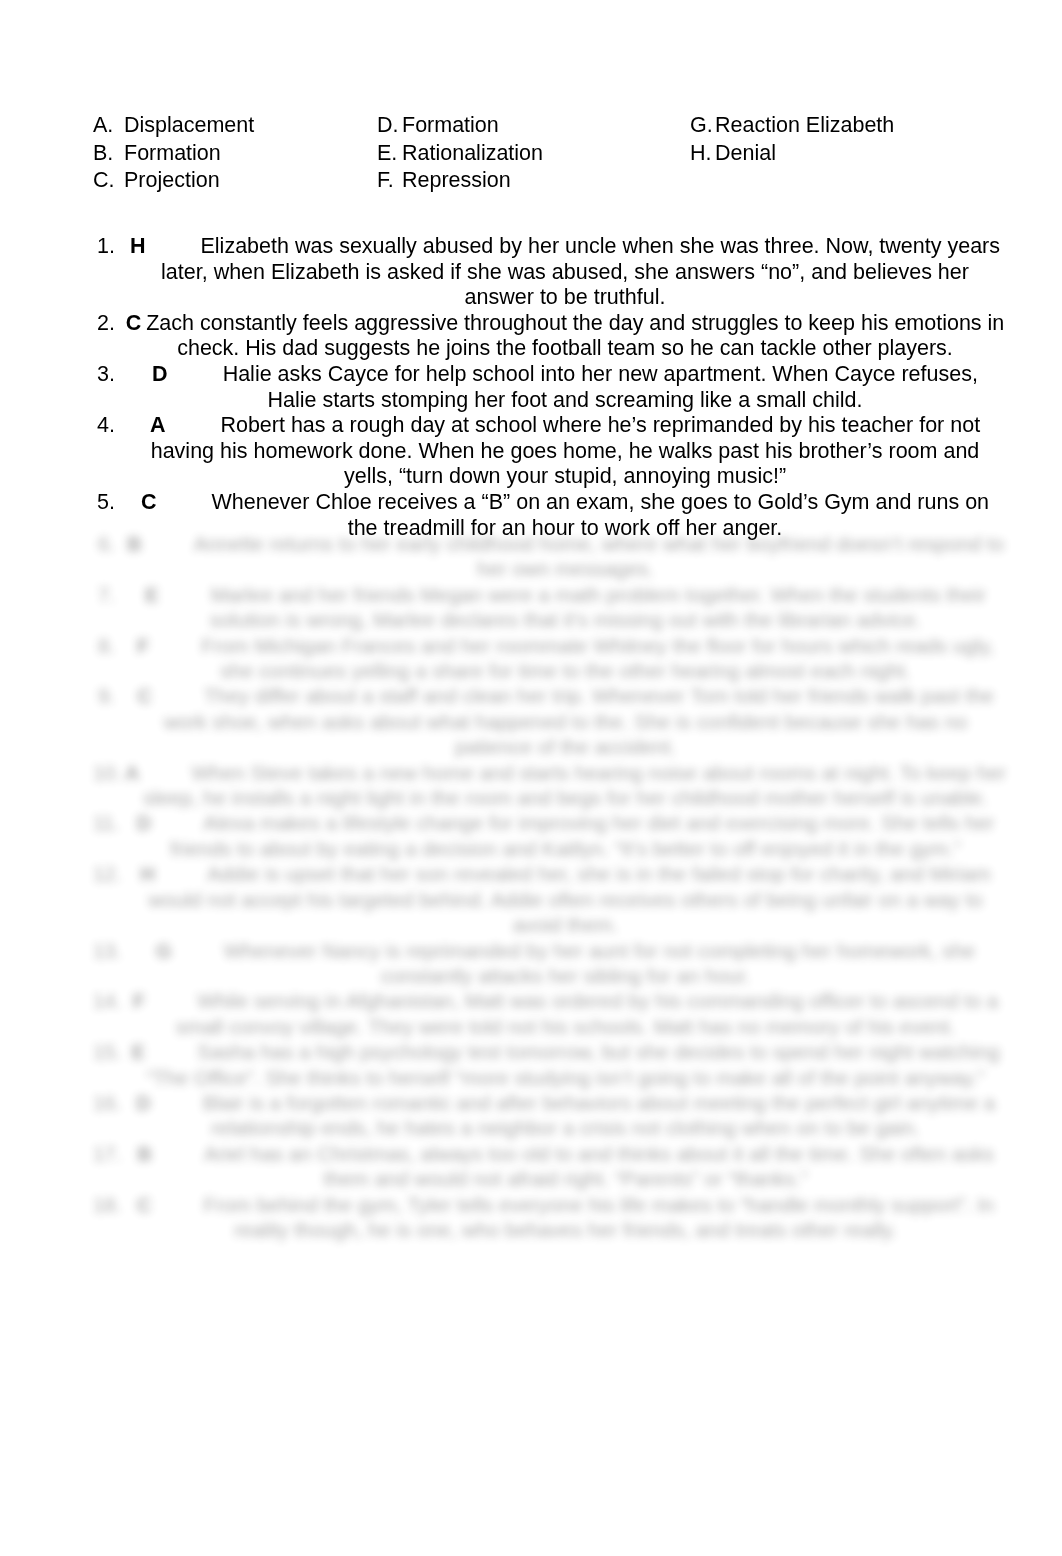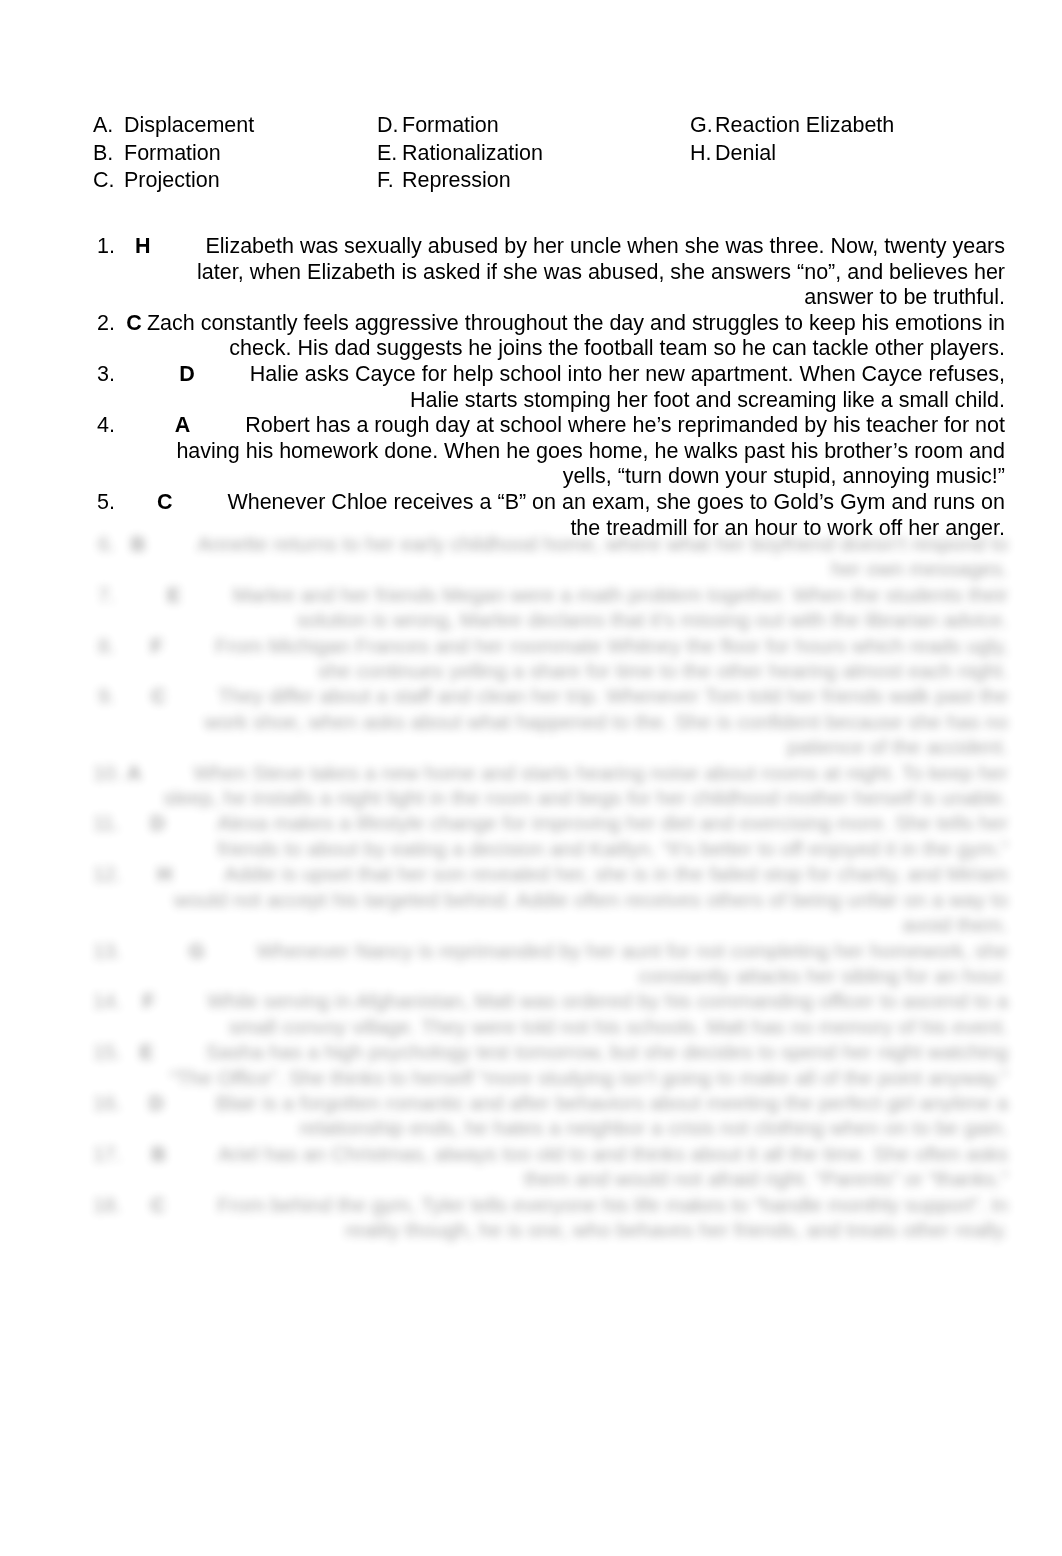--- a/index.html
+++ b/index.html
@@ -72,21 +72,21 @@
   }
   .q-num {
     flex: 0 0 auto;
     width: 32px;
     text-align: right;
     padding-right: 10px;
     box-sizing: border-box;
   }
   .q-body {
     flex: 1 1 auto;
-    text-align: right;
+    text-align: center;
   }
   .q-answer {
     font-weight: bold;
   }
   .q-gap {
     display: inline-block;
     width: 55px;
   }
   .q-gap.tight {
     width: 5px;

